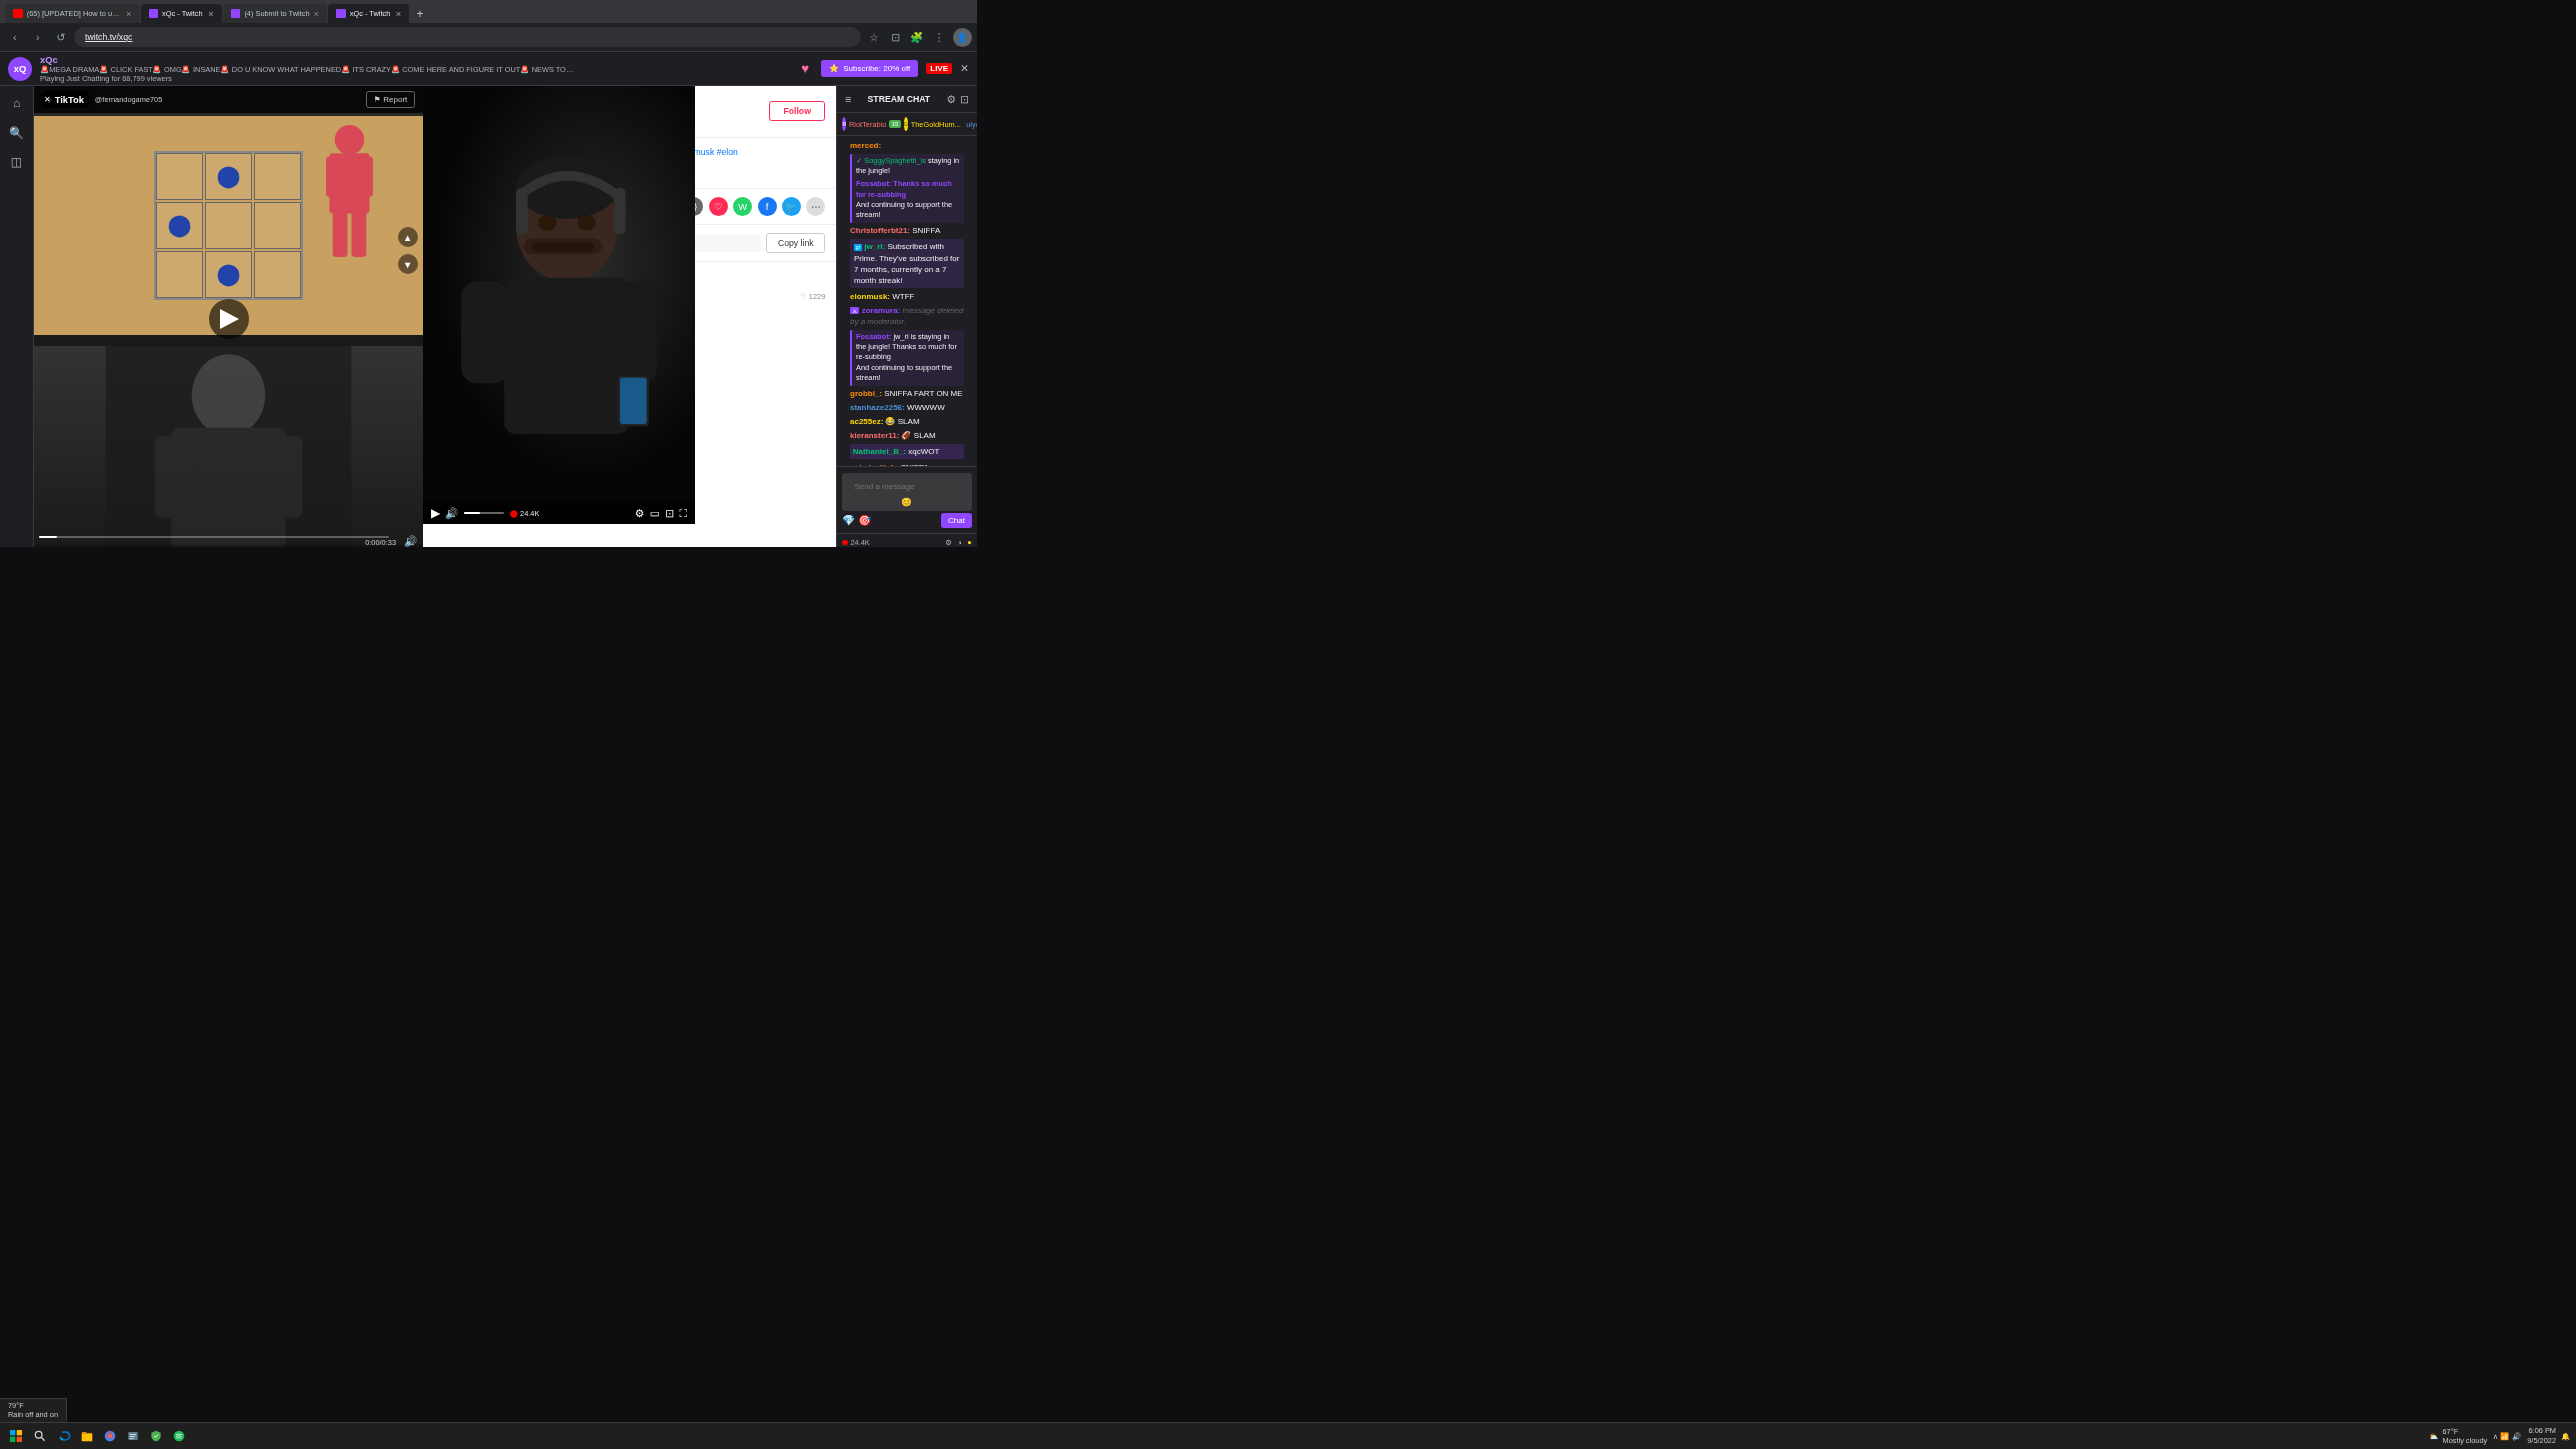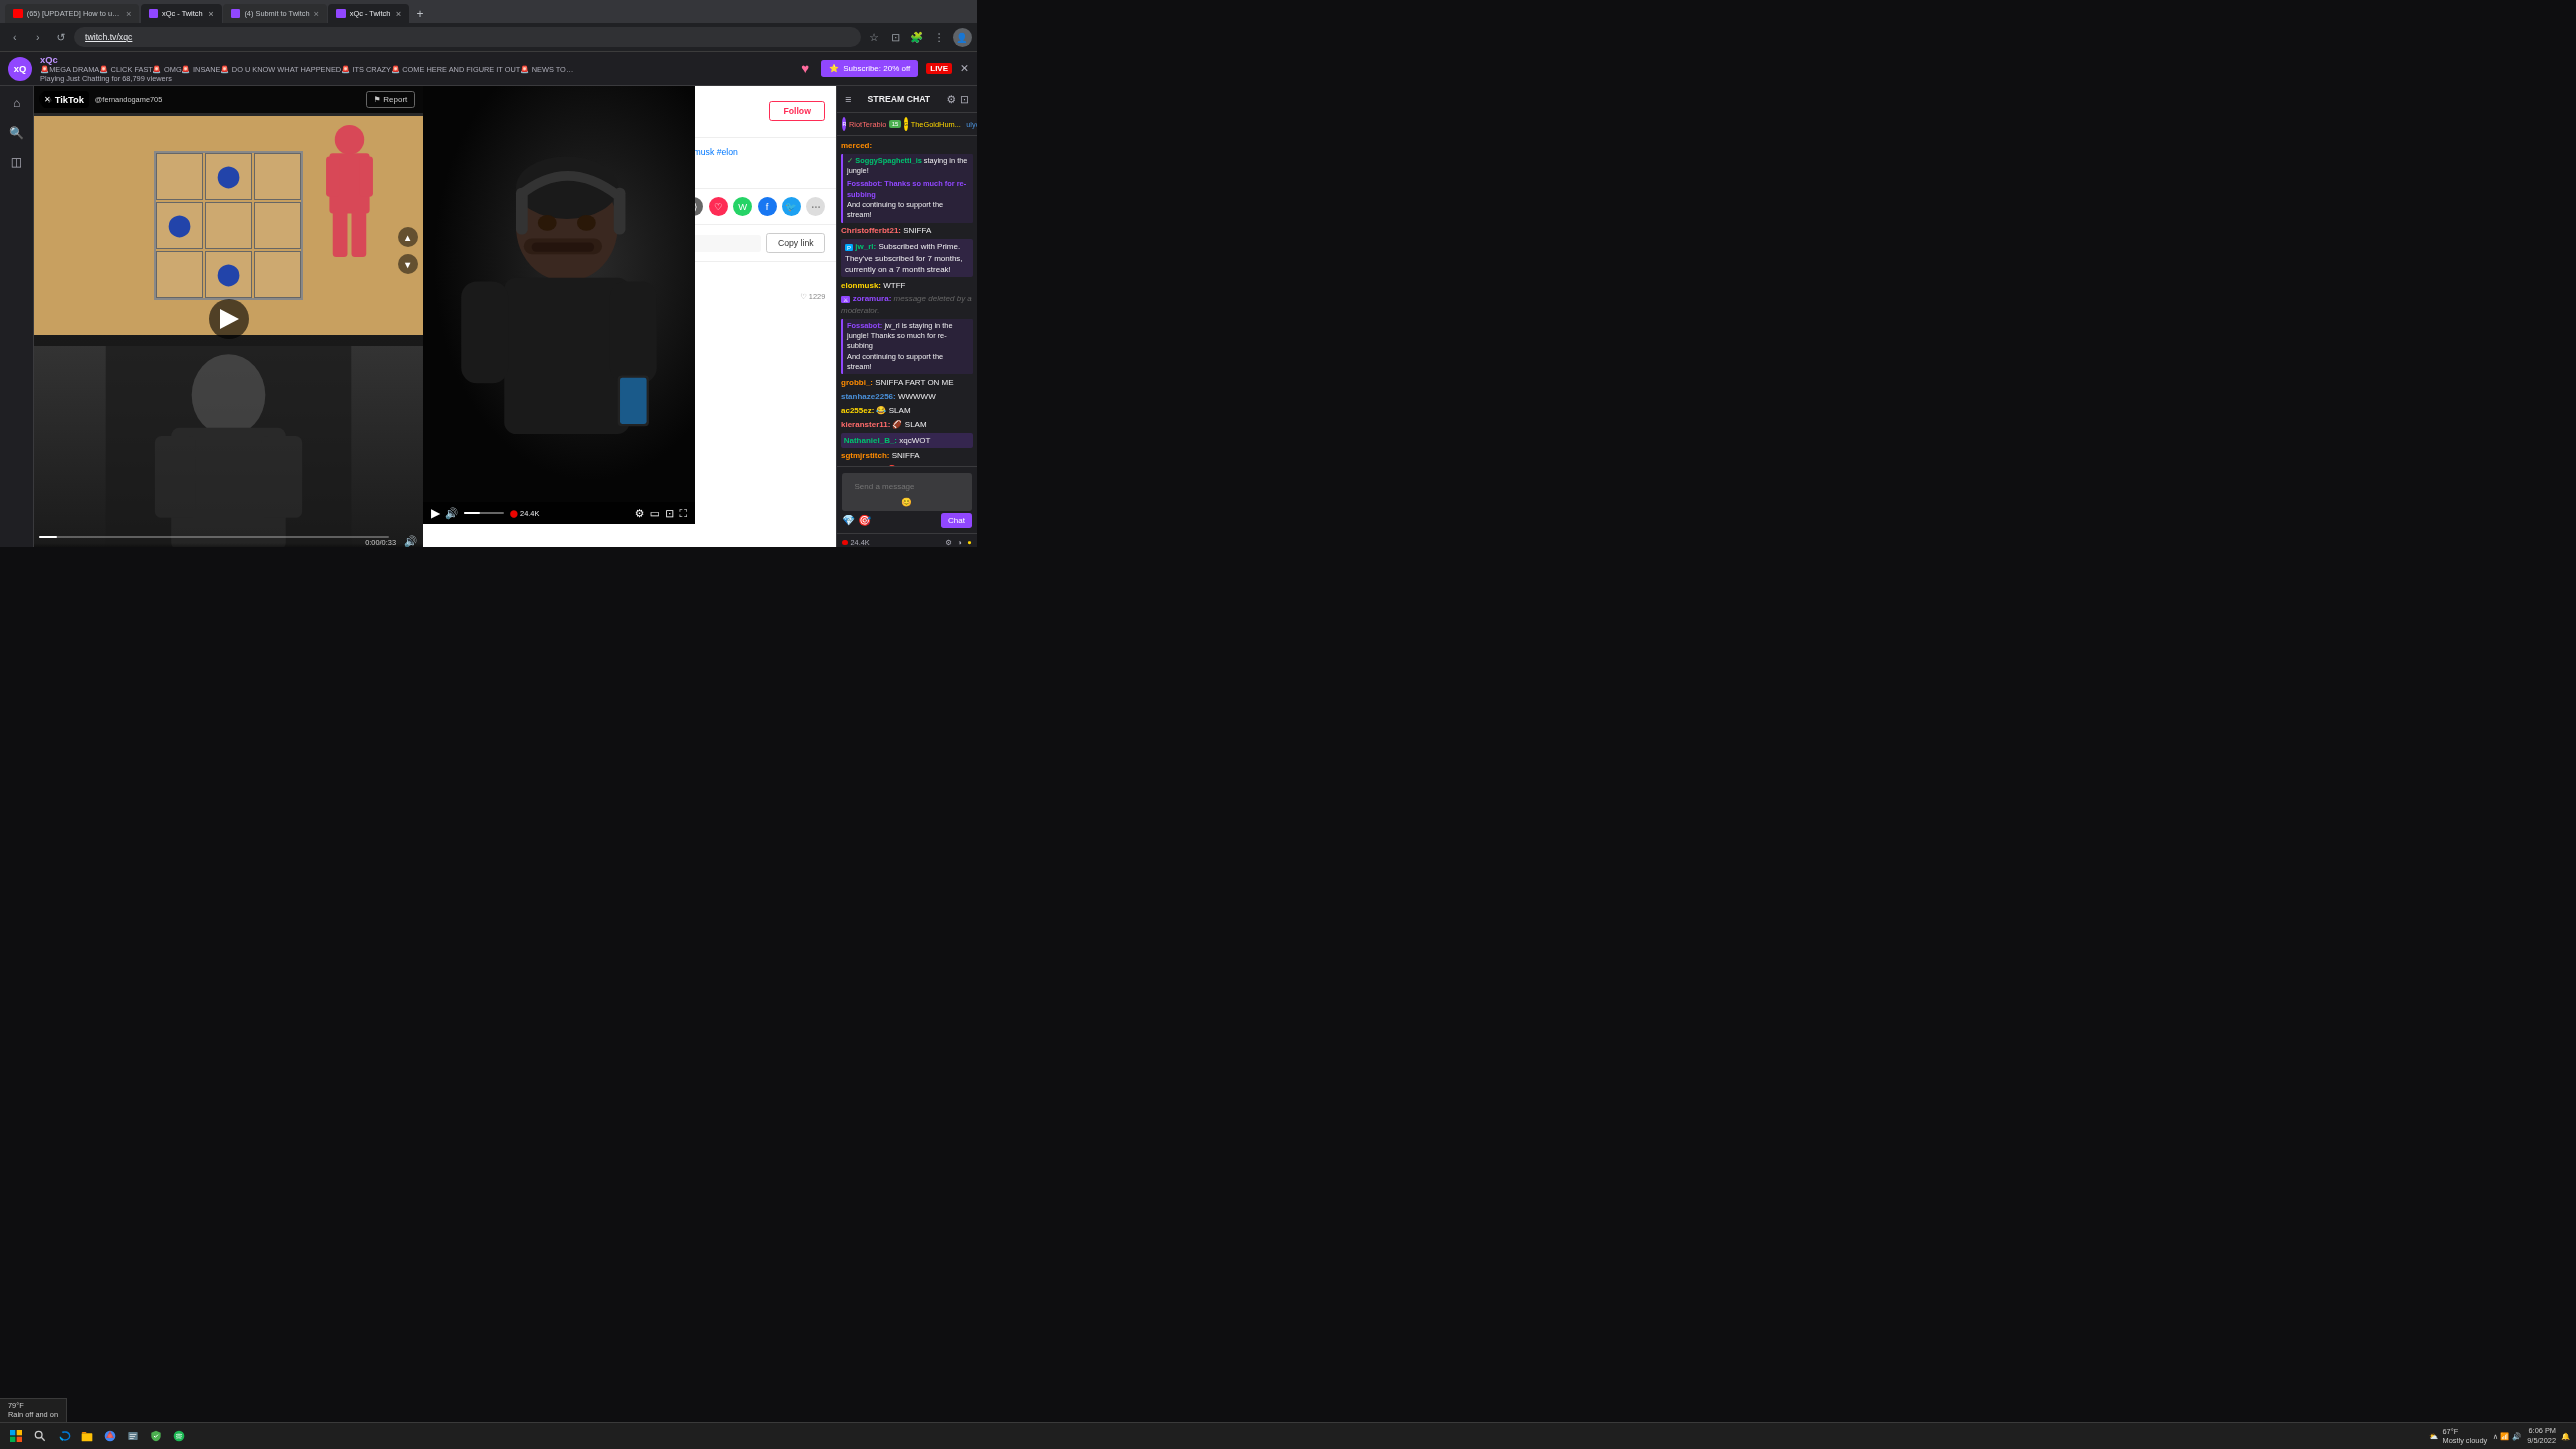--- a/index.html
+++ b/index.html
@@ -747,21 +747,21 @@
       color: white;
       padding: 0.7px 2.7px;
       border-radius: 2px;
       font-size: 6px;
     }
 
     
     .chat-messages {
       flex: 1;
       overflow-y: auto;
-      padding: 4px 4px;
+      padding: 4px 13px;
       display: flex;
       flex-direction: column;
       gap: 2.7px;
     }
     .chat-message {
       font-size: 8px;
       line-height: 1.4;
       word-wrap: break-word;
     }
 
@@ -1201,21 +1201,21 @@
       </div>
 
       <div class="chat-messages">
 
         <div class="chat-message">
           <span style="color:#ff8c00; font-weight:bold;">merced:</span>
         </div>
 
         <div class="chat-message bot-message">
           <span style="color:#4CAF50;">✓</span>
-          <span style="color:#00c26f; font-weight:bold;">SoggySpaghetti_is</span>
+          <span style="color:#00c26f; font-weight:normal;">SoggySpaghetti_is</span>
           <span> staying in the jungle!</span>
           <div style="color:#9147ff; font-weight:bold; margin-top:3px;">Fossabot: Thanks so much for re-subbing</div>
           <div>And continuing to support the stream!</div>
         </div>
 
         <div class="chat-message">
           <span style="color:#ff6b6b; font-weight:bold;">Christofferbt21:</span>
           <span> SNIFFA</span>
         </div>
 

